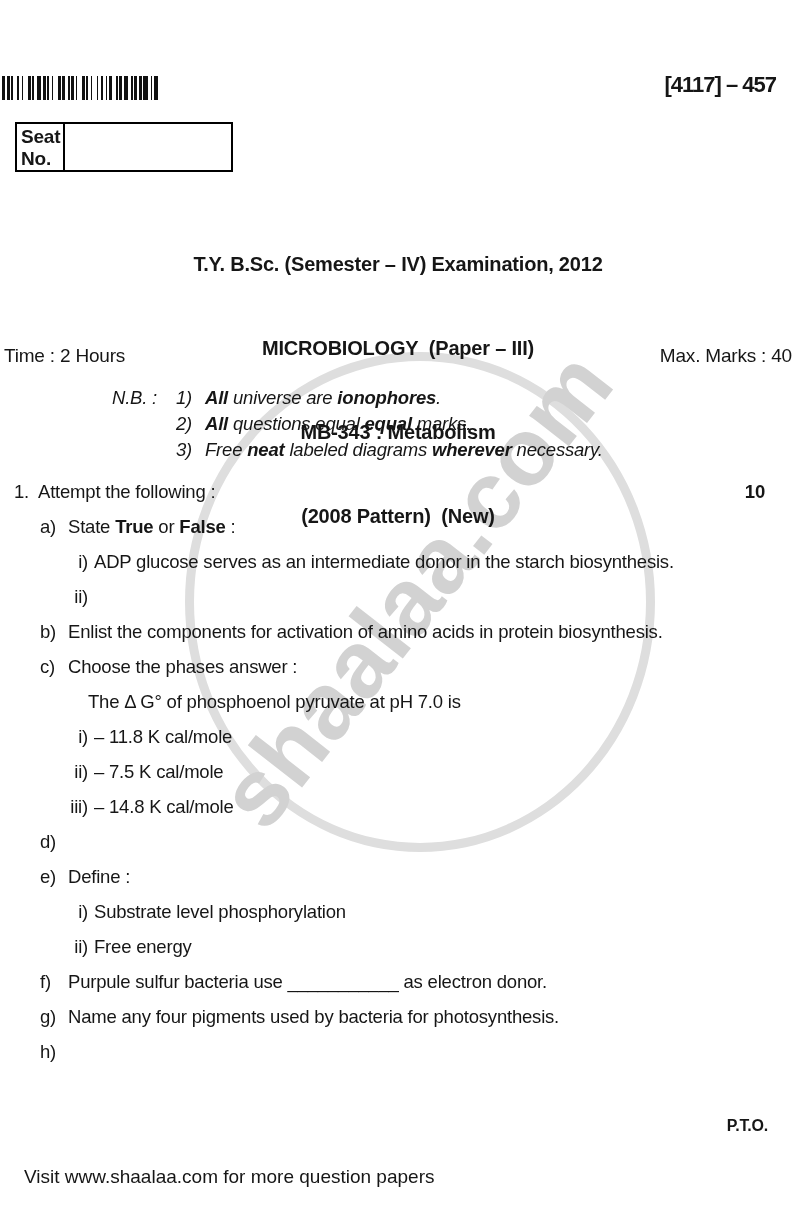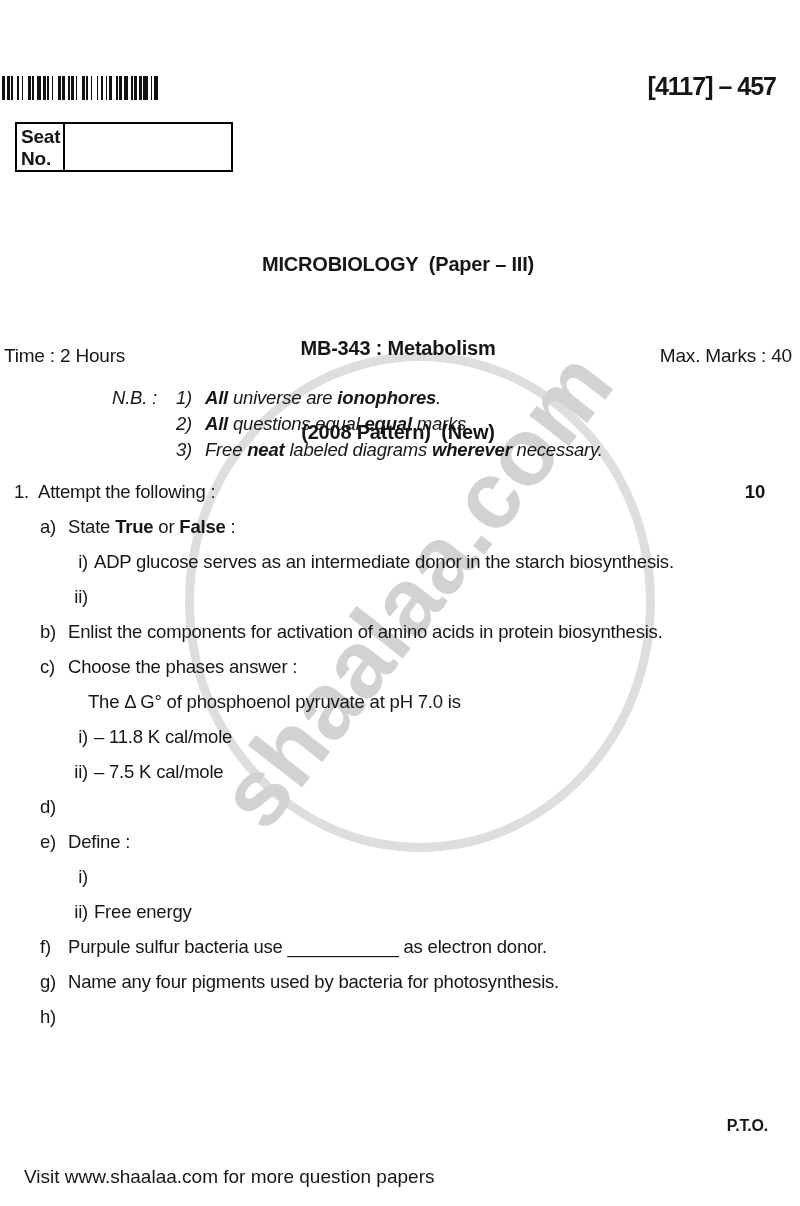--- a/index.html
+++ b/index.html
@@ -22,21 +22,21 @@
   .content{position:relative;z-index:2;}
   
   .barcode{
     position:absolute;left:2px;top:76px;width:158px;height:24px;
     display:flex;overflow:hidden;
   }
   .barcode span{flex:0 0 auto;height:100%;}
   .bar-b{background:#111;}
   .bar-w{background:#fff;}
   .paper-code{
-    position:absolute;top:72px;right:24px;font-size:25px;font-weight:bold;
+    position:absolute;top:72px;right:24px;font-size:22px;font-weight:bold;
     letter-spacing:-1px;
   }
   .seat-box{
     position:absolute;left:15px;top:122px;width:218px;height:50px;
     border:2px solid #000;box-sizing:border-box;display:flex;
   }
   .seat-label{
     width:48px;border-right:2px solid #000;box-sizing:border-box;
     font-weight:bold;font-size:19px;line-height:22px;padding:2px 0 0 4px;
   }
@@ -157,20 +157,21 @@
 
     <div class="seat-box">
       <div class="seat-label">
         <div>Seat</div>
         <div>No.</div>
       </div>
       <div class="seat-entry"></div>
     </div>
 
     <div class="title-block">
+      <div>T.Y. B.Sc. (Semester – IV) Examination, 2012</div>
       <div>MICROBIOLOGY  (Paper – III)</div>
       <div>MB-343 : Metabolism</div>
       <div>(2008 Pattern)  (New)</div>
     </div>
 
     <div class="meta-row">
       <span>Time : 2 Hours</span>
       <span>Max. Marks : 40</span>
     </div>
 
@@ -231,33 +232,38 @@
   <div class="row lvl-rom">
     <span class="lbl">i)</span>
     <span class="txt"><span>– 11.8 K cal/mole</span></span>
   </div>
 
   <div class="row lvl-rom">
     <span class="lbl">ii)</span>
     <span class="txt"><span>– 7.5 K cal/mole</span></span>
   </div>
 
+  <div class="row lvl-rom">
+    <span class="lbl">iii)</span>
+    <span class="txt"><span>– 14.8 K cal/mole</span></span>
+  </div>
 
 
   <div class="row lvl-sub">
     <span class="lbl">d)</span>
   </div>
 
   <div class="row lvl-sub">
     <span class="lbl">e)</span>
     <span class="txt"><span>Define :</span></span>
   </div>
 
   <div class="row lvl-rom">
     <span class="lbl">i)</span>
+    <span class="txt"><span>Substrate level phosphorylation</span></span>
   </div>
 
   <div class="row lvl-rom">
     <span class="lbl">ii)</span>
     <span class="txt"><span>Free energy</span></span>
   </div>
 
   <div class="row lvl-sub">
     <span class="lbl">f)</span>
     <span class="txt"><span>Purpule sulfur bacteria use ___________ as electron donor.</span></span>

